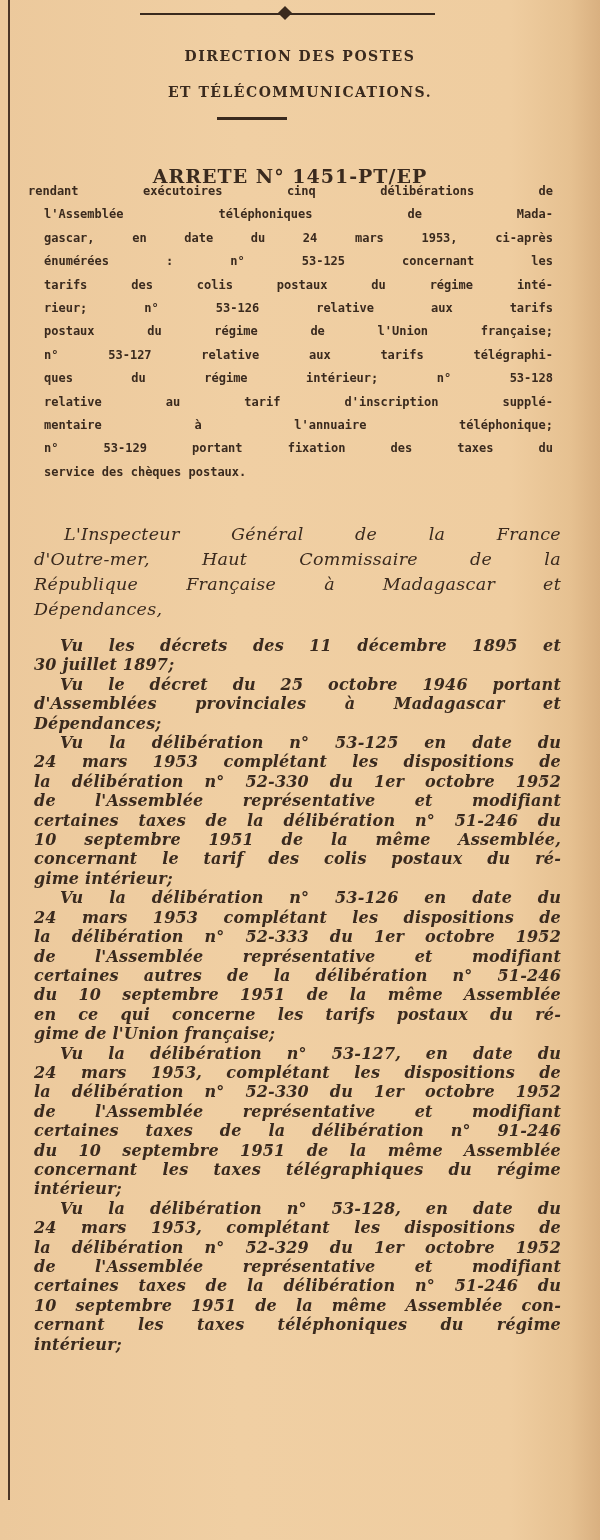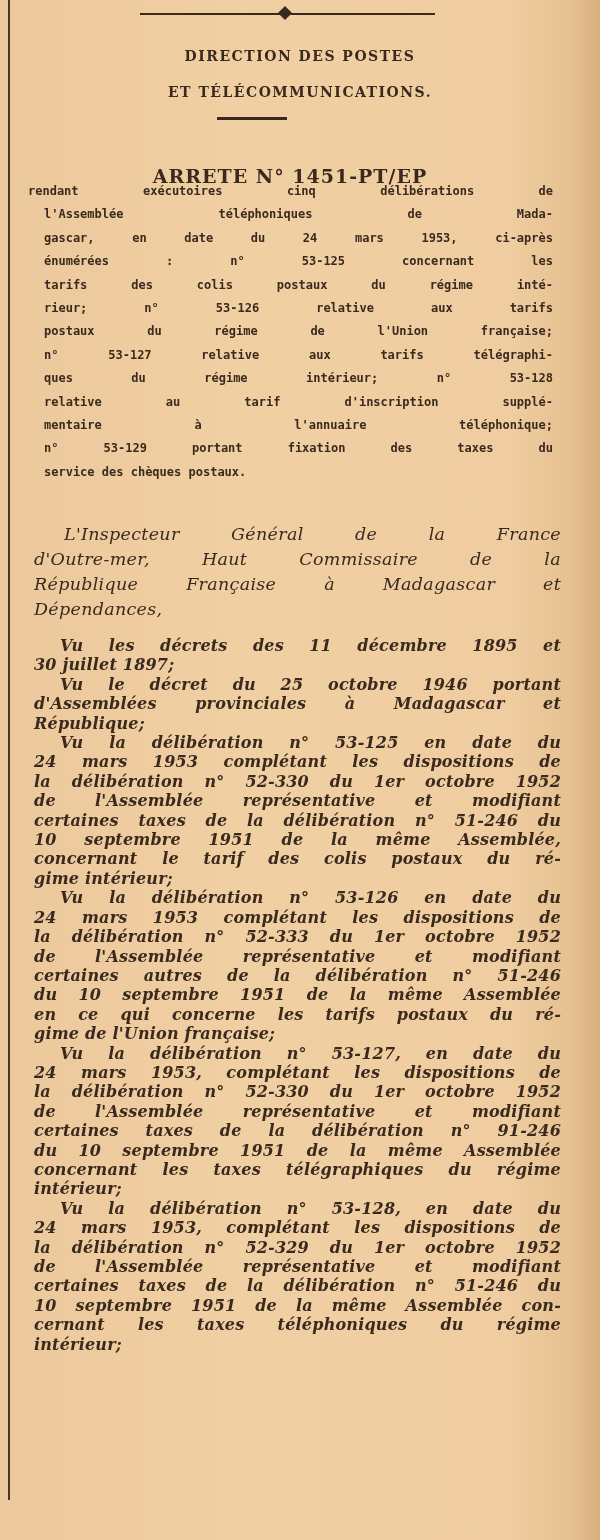--- a/index.html
+++ b/index.html
@@ -69,21 +69,21 @@
   <div class="line">d'Outre-mer, Haut Commissaire de la</div>
   <div class="line">République Française à Madagascar et</div>
   <div class="line last">Dépendances,</div>
 </div>
 
 <div class="body vus">
   <div class="line indent">Vu les décrets des 11 décembre 1895 et</div>
   <div class="line last">30 juillet 1897;</div>
   <div class="line indent">Vu le décret du 25 octobre 1946 portant</div>
   <div class="line">d'Assemblées provinciales à Madagascar et</div>
-  <div class="line last">République;</div>
+  <div class="line last">Dépendances;</div>
   <div class="line indent">Vu la délibération n° 53-125 en date du</div>
   <div class="line">24 mars 1953 complétant les dispositions de</div>
   <div class="line">la délibération n° 52-330 du 1er octobre 1952</div>
   <div class="line">de l'Assemblée représentative et modifiant</div>
   <div class="line">certaines taxes de la délibération n° 51-246 du</div>
   <div class="line">10 septembre 1951 de la même Assemblée,</div>
   <div class="line">concernant le tarif des colis postaux du ré-</div>
   <div class="line last">gime intérieur;</div>
   <div class="line indent">Vu la délibération n° 53-126 en date du</div>
   <div class="line">24 mars 1953 complétant les dispositions de</div>

